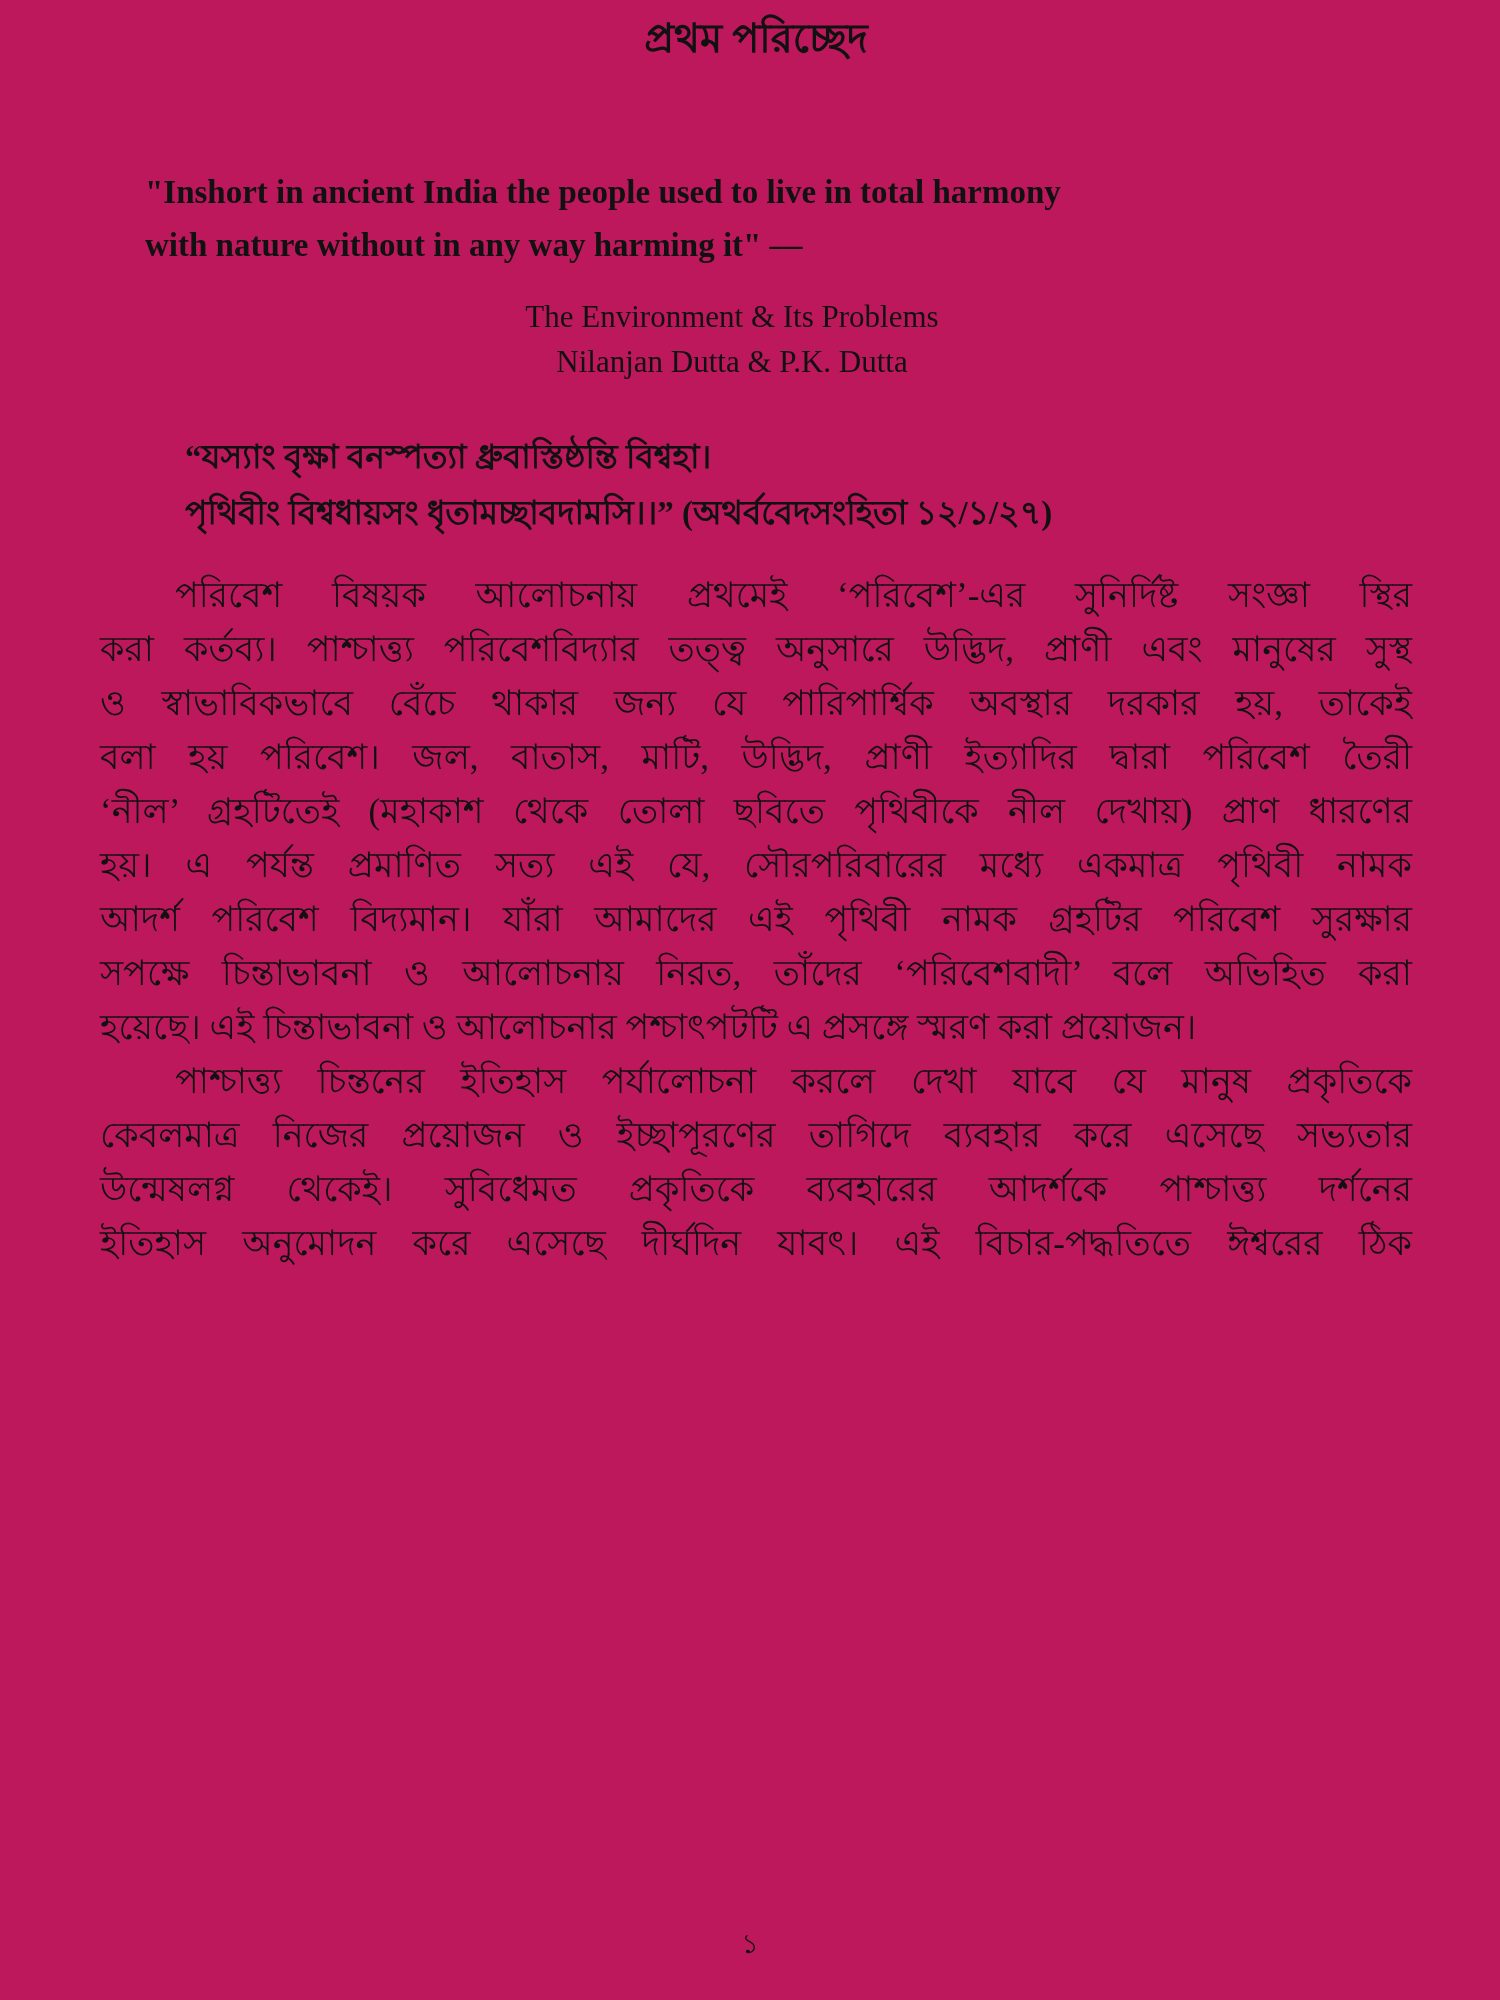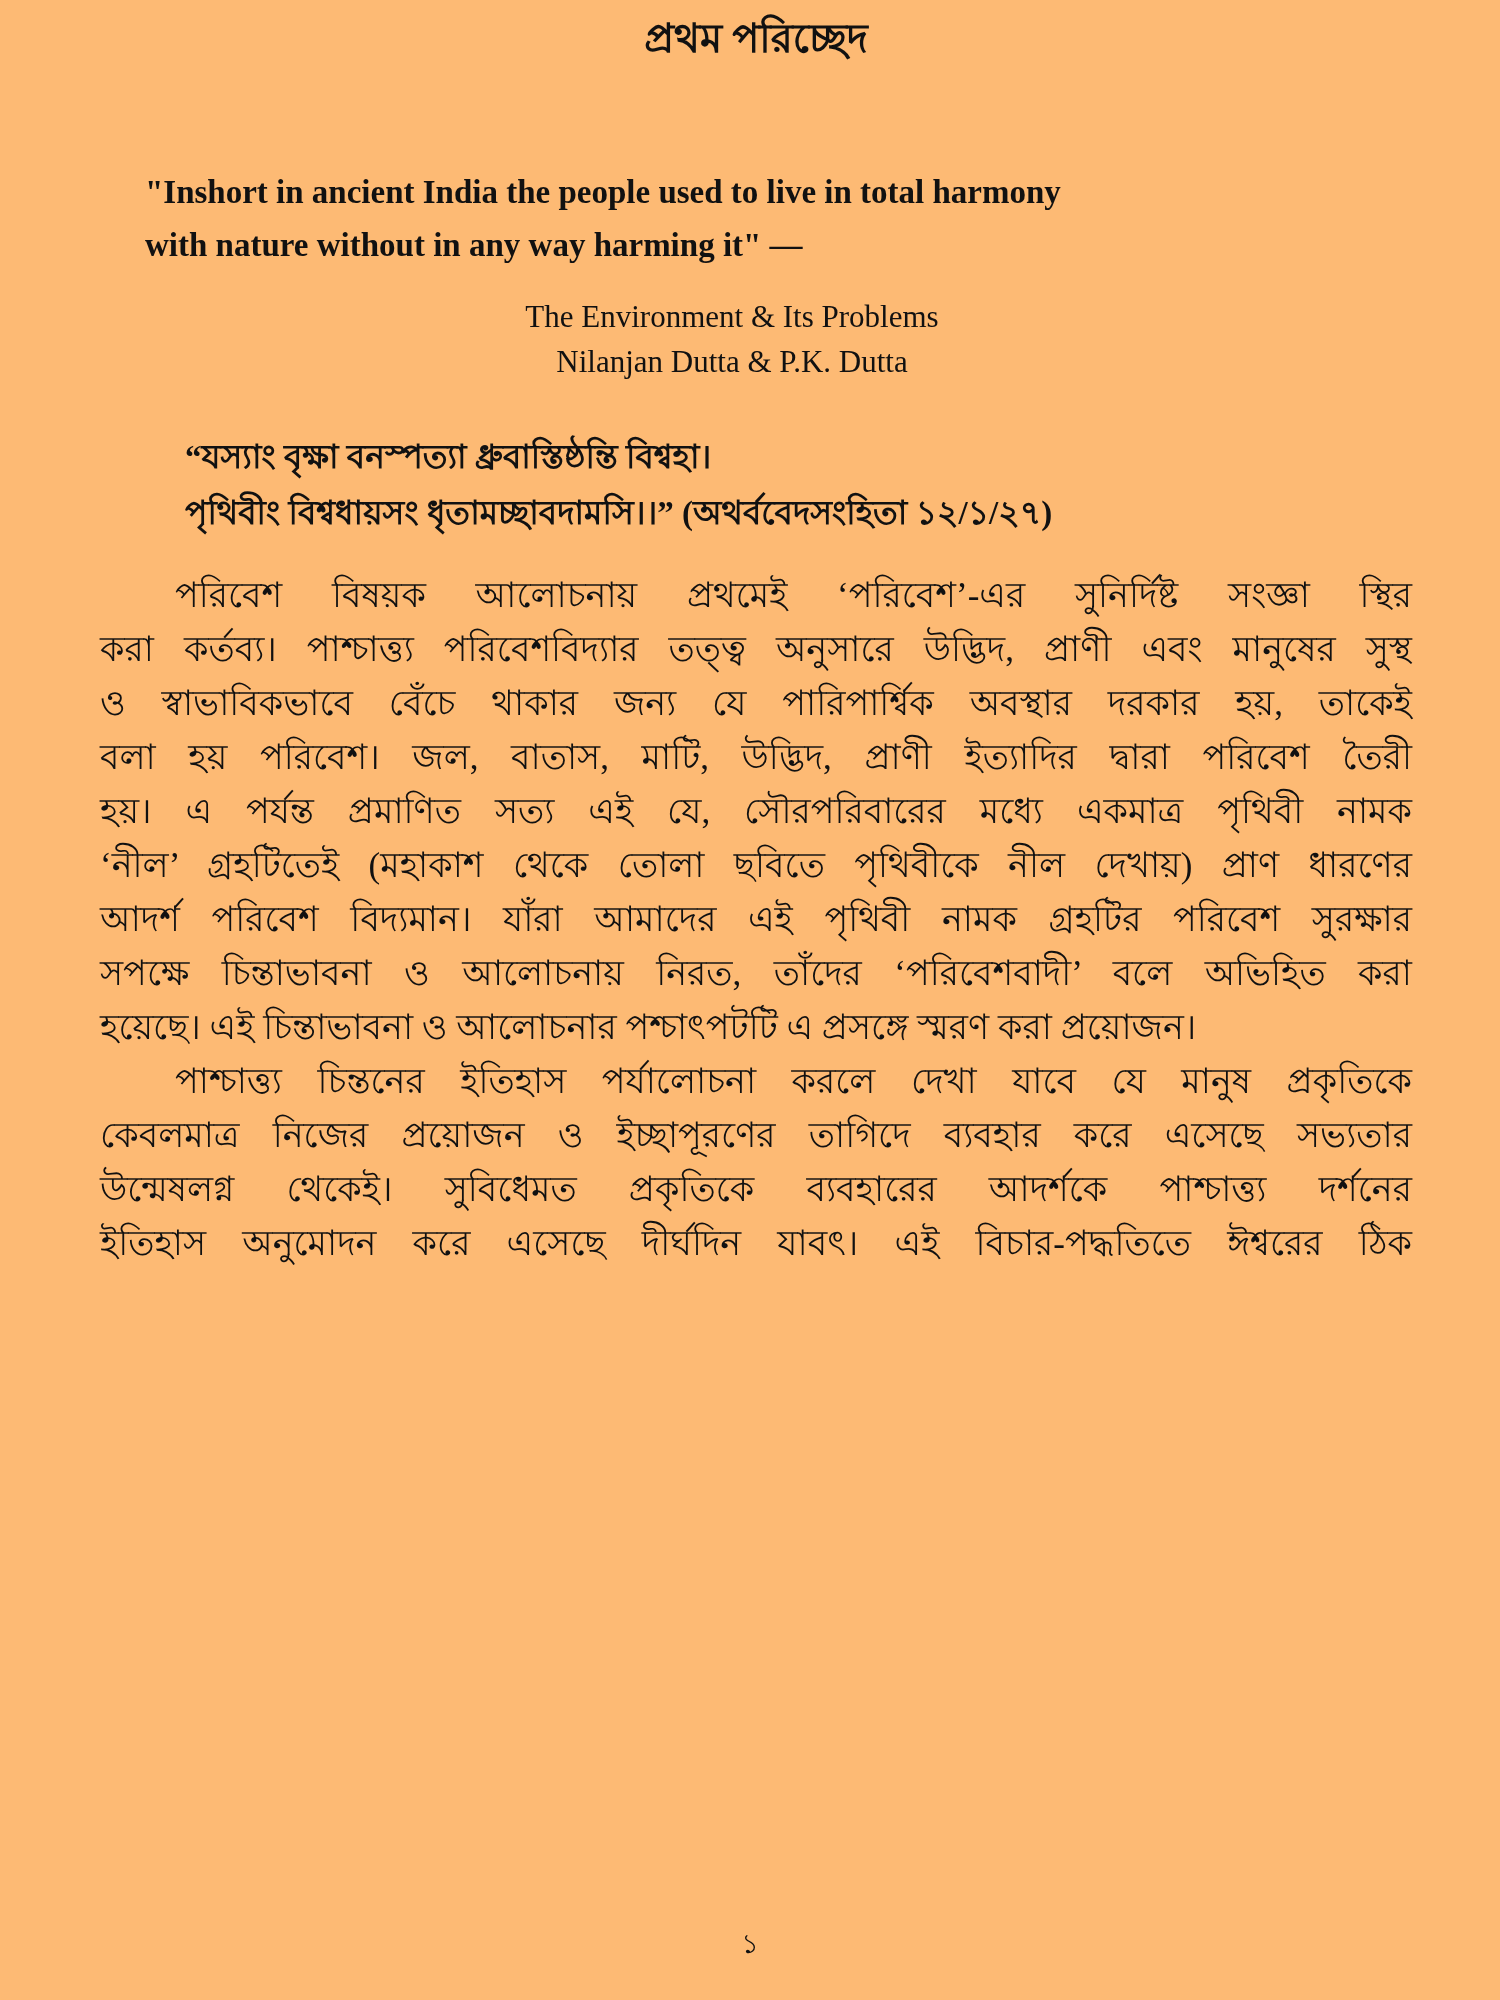--- a/index.html
+++ b/index.html
@@ -5,21 +5,21 @@
   html, body {
     margin: 0;
     padding: 0;
     background: #e8e8e8;
   }
   .page {
     position: relative;
     width: 1500px;
     height: 2000px;
     margin: 0 auto;
-    background: #fdba74;
+    background: #be185d;
     color: #111;
     font-family: "Liberation Serif", "DejaVu Serif", serif;
     overflow: hidden;
     box-sizing: border-box;
     padding: 10px 88px 0 100px;
   }
   
   .chapter-heading {
     text-align: center;
     font-size: 40px;
@@ -118,22 +118,22 @@
   </div>
 
   <div class="body-text">
 
 
     <div class="paragraph">
       <div class="body-line first">পরিবেশ বিষয়ক আলোচনায় প্রথমেই ‘পরিবেশ’-এর সুনির্দিষ্ট সংজ্ঞা স্থির</div>
       <div class="body-line">করা কর্তব্য। পাশ্চাত্ত্য পরিবেশবিদ্যার তত্ত্ব অনুসারে উদ্ভিদ, প্রাণী এবং মানুষের সুস্থ</div>
       <div class="body-line">ও স্বাভাবিকভাবে বেঁচে থাকার জন্য যে পারিপার্শ্বিক অবস্থার দরকার হয়, তাকেই</div>
       <div class="body-line">বলা হয় পরিবেশ। জল, বাতাস, মাটি, উদ্ভিদ, প্রাণী ইত্যাদির দ্বারা পরিবেশ তৈরী</div>
+      <div class="body-line">‘নীল’ গ্রহটিতেই (মহাকাশ থেকে তোলা ছবিতে পৃথিবীকে নীল দেখায়) প্রাণ ধারণের</div>
       <div class="body-line">হয়। এ পর্যন্ত প্রমাণিত সত্য এই যে, সৌরপরিবারের মধ্যে একমাত্র পৃথিবী নামক</div>
-      <div class="body-line">‘নীল’ গ্রহটিতেই (মহাকাশ থেকে তোলা ছবিতে পৃথিবীকে নীল দেখায়) প্রাণ ধারণের</div>
       <div class="body-line">আদর্শ পরিবেশ বিদ্যমান। যাঁরা আমাদের এই পৃথিবী নামক গ্রহটির পরিবেশ সুরক্ষার</div>
       <div class="body-line">সপক্ষে চিন্তাভাবনা ও আলোচনায় নিরত, তাঁদের ‘পরিবেশবাদী’ বলে অভিহিত করা</div>
       <div class="body-line last">হয়েছে। এই চিন্তাভাবনা ও আলোচনার পশ্চাৎপটটি এ প্রসঙ্গে স্মরণ করা প্রয়োজন।</div>
     </div>
 
     <div class="paragraph">
       <div class="body-line first">পাশ্চাত্ত্য চিন্তনের ইতিহাস পর্যালোচনা করলে দেখা যাবে যে মানুষ প্রকৃতিকে</div>
       <div class="body-line">কেবলমাত্র নিজের প্রয়োজন ও ইচ্ছাপূরণের তাগিদে ব্যবহার করে এসেছে সভ্যতার</div>
       <div class="body-line">উন্মেষলগ্ন থেকেই। সুবিধেমত প্রকৃতিকে ব্যবহারের আদর্শকে পাশ্চাত্ত্য দর্শনের</div>
       <div class="body-line">ইতিহাস অনুমোদন করে এসেছে দীর্ঘদিন যাবৎ। এই বিচার-পদ্ধতিতে ঈশ্বরের ঠিক</div>

